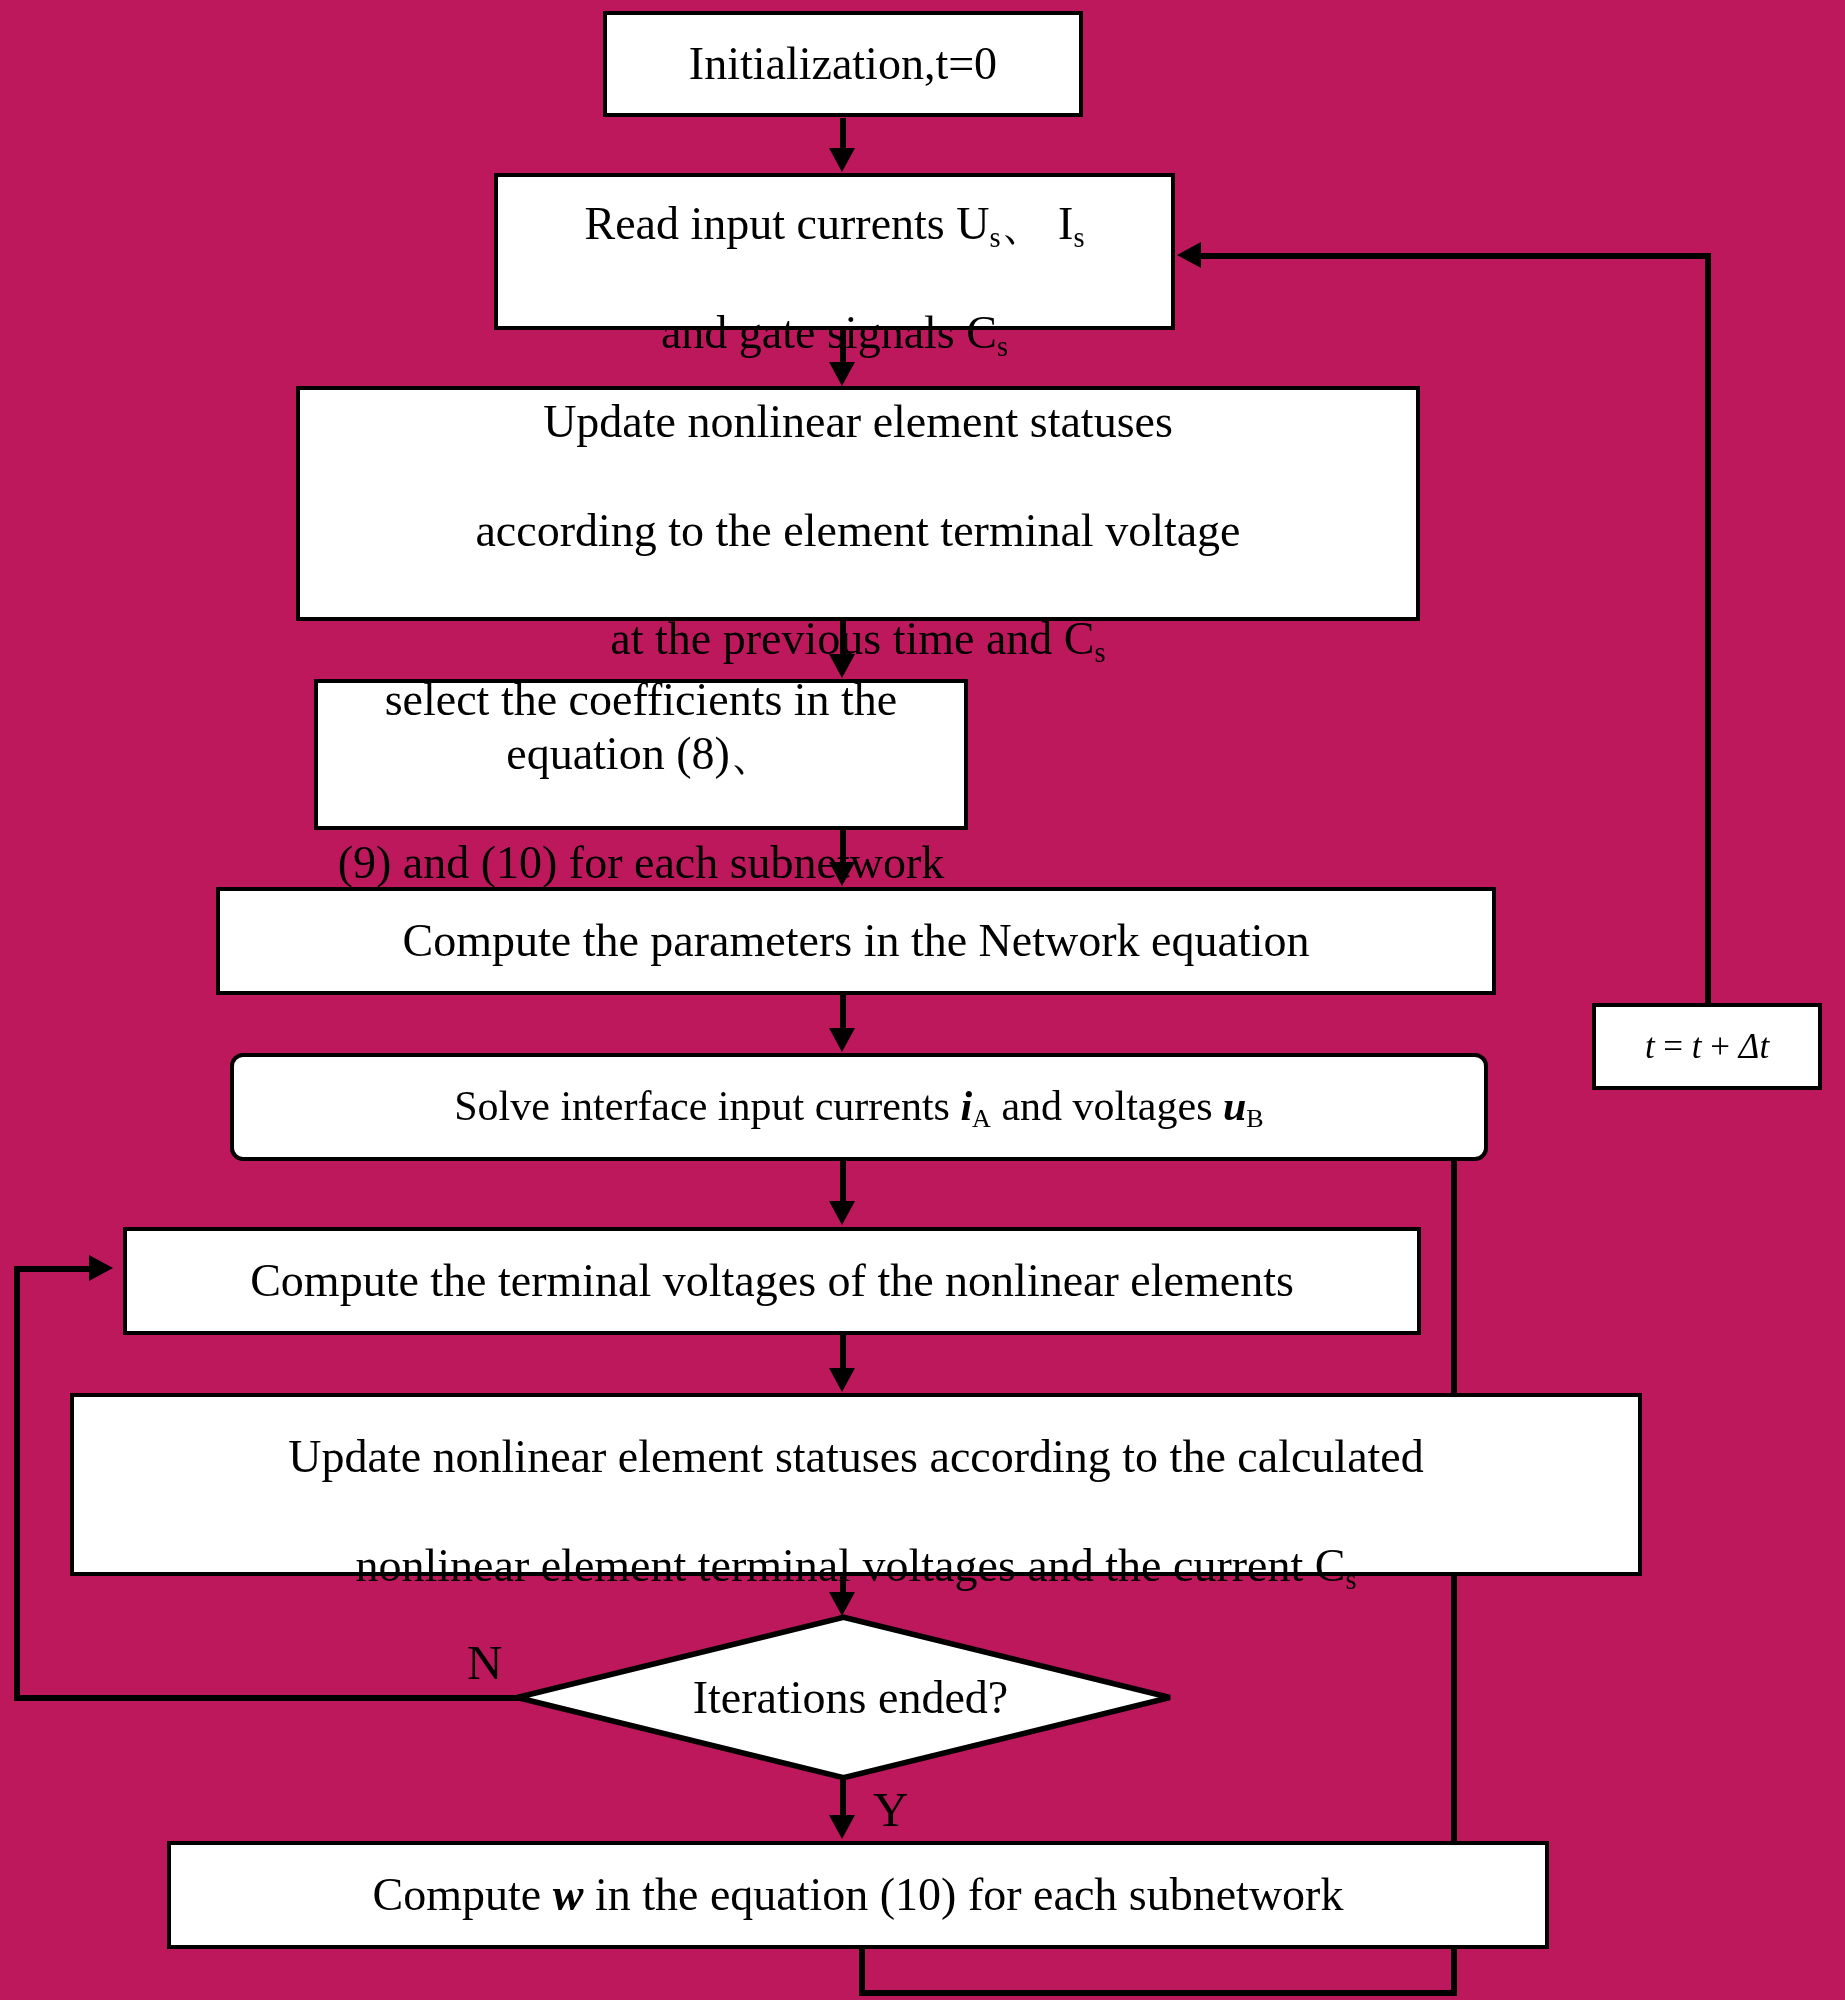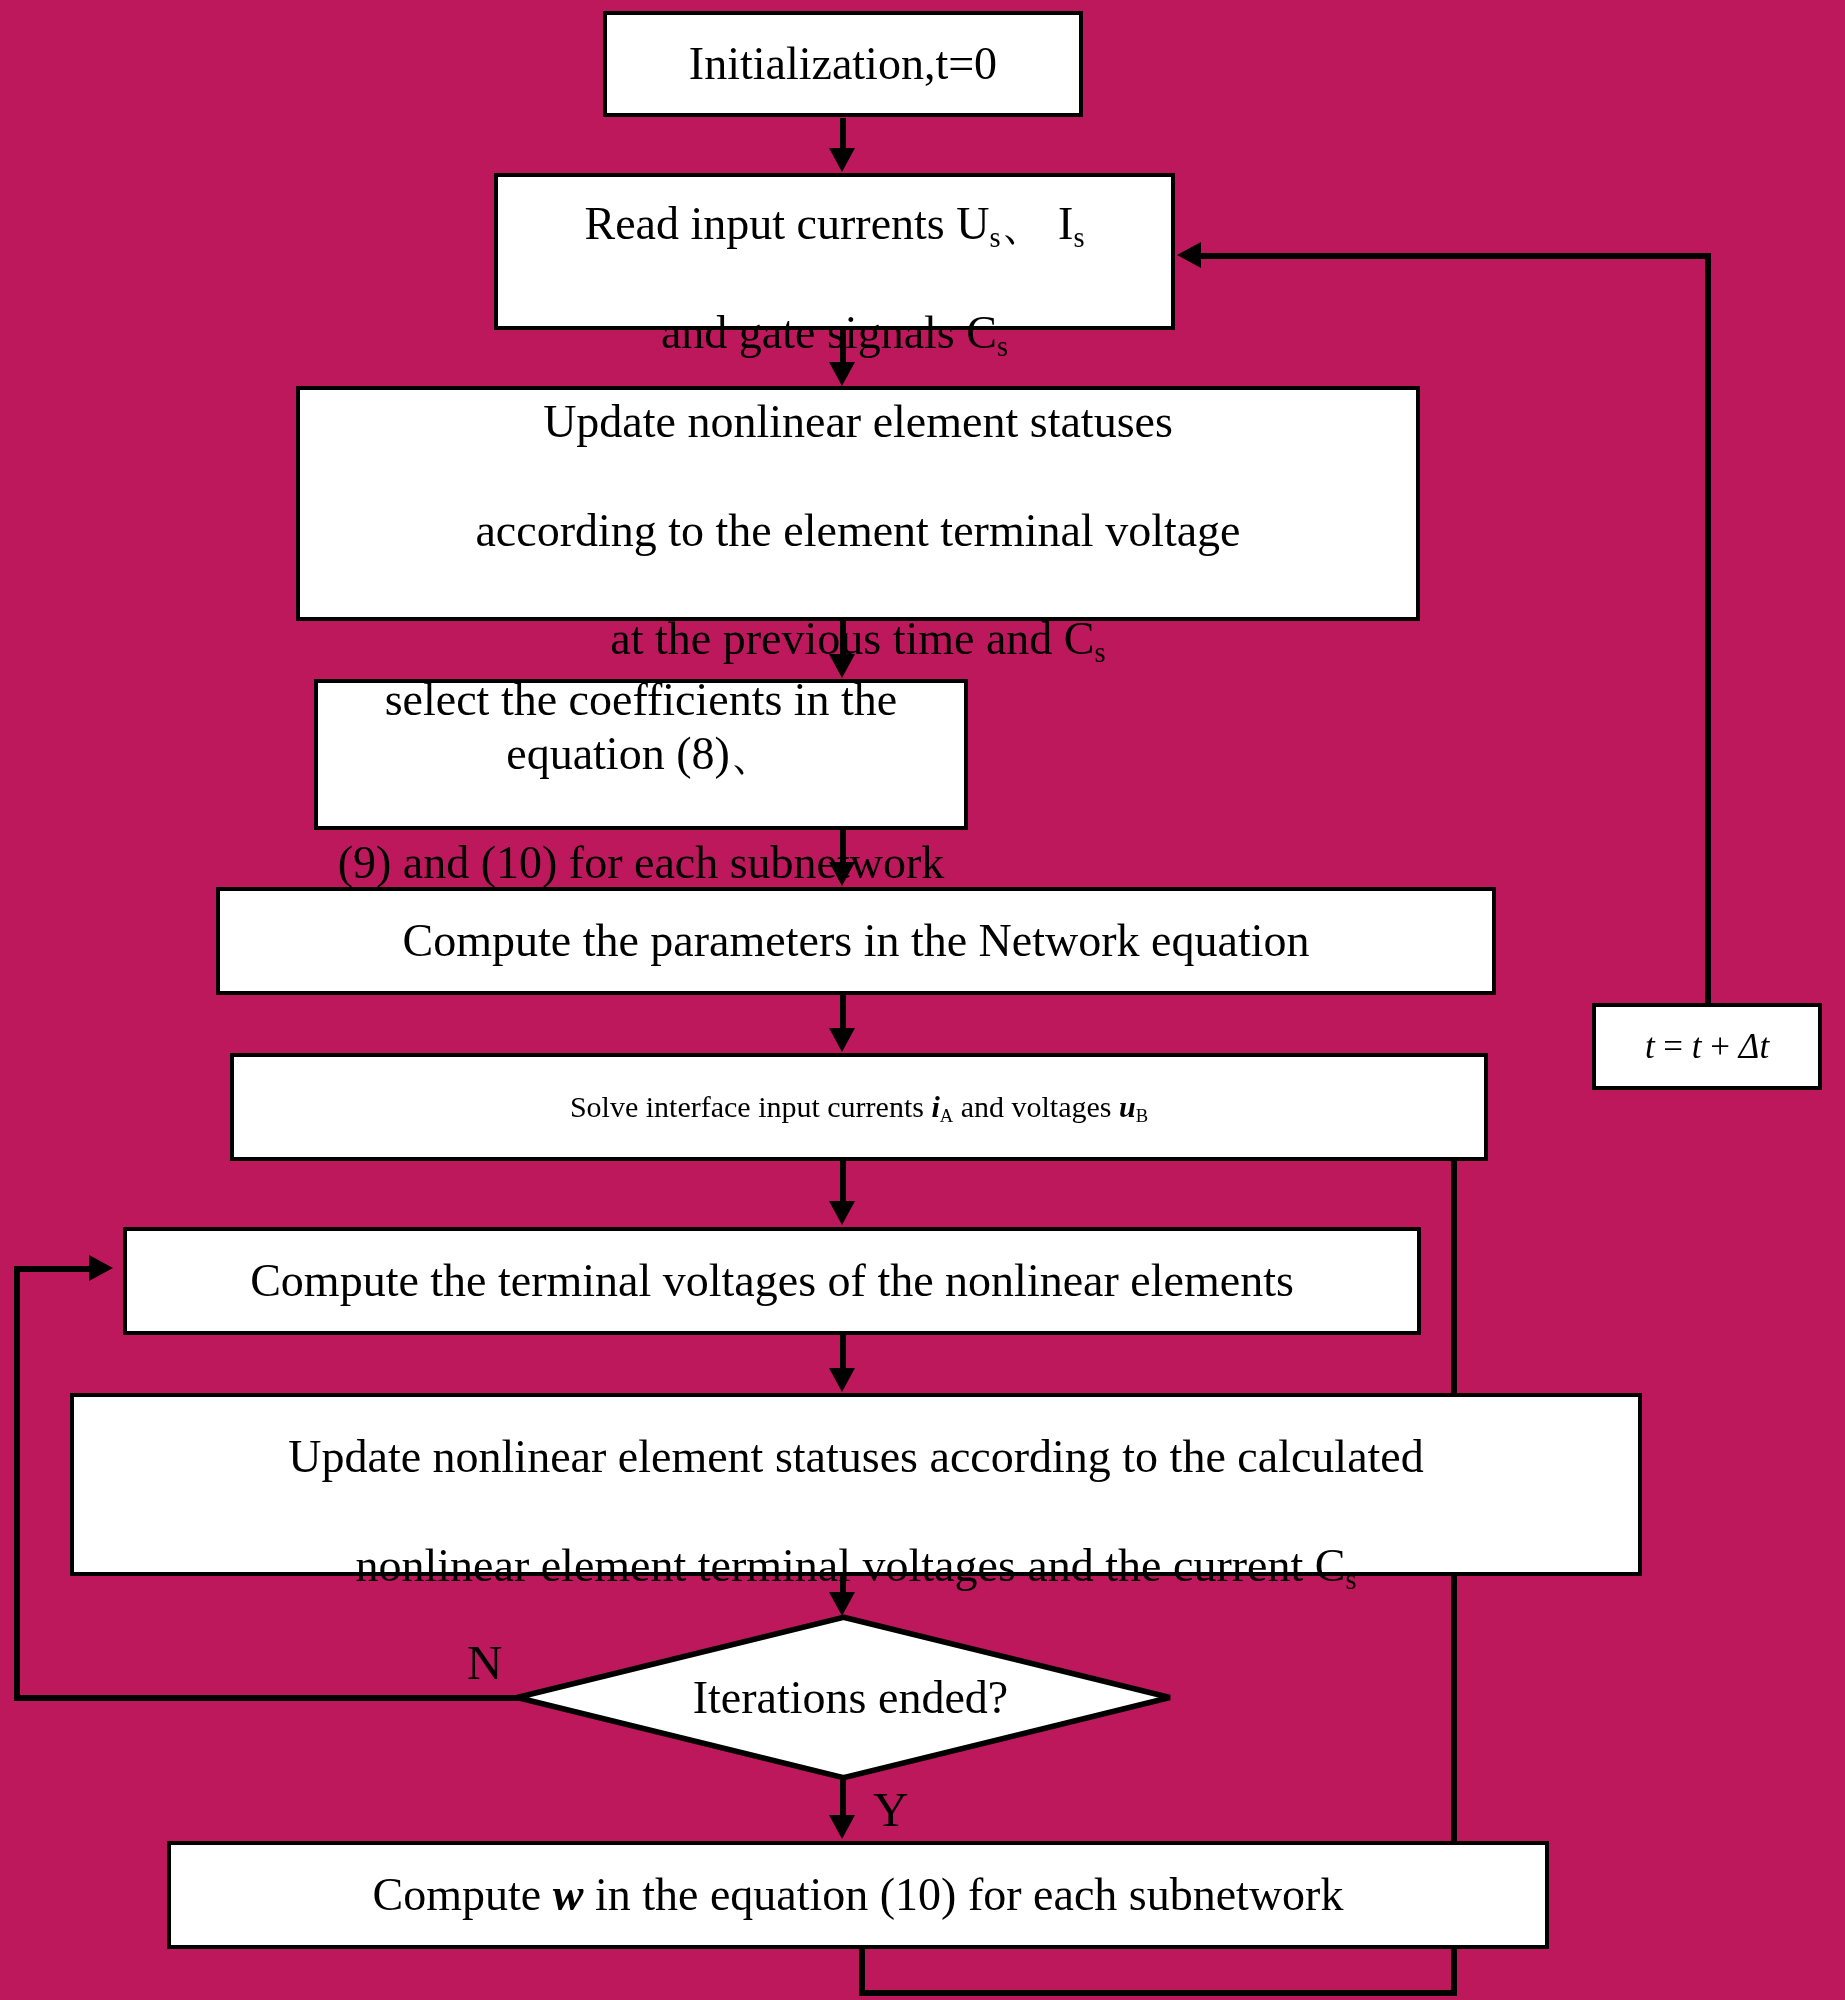--- a/index.html
+++ b/index.html
@@ -149,21 +149,21 @@
   <div class="vline" style="left:840px; top:830px; width:5.6px; height:33px;"></div>
   <div class="arrow-down" style="left:829px; top:862px;"></div>
 
   <div class="node" style="left:216px; top:887px; width:1280px; height:108px; font-size:46px;">
     <span class="txt">Compute the parameters in the Network equation</span>
   </div>
 
   <div class="vline" style="left:840px; top:995px; width:5.6px; height:35px;"></div>
   <div class="arrow-down" style="left:829px; top:1028px;"></div>
 
-  <div class="node" style="left:230px; top:1053px; width:1258px; height:108px; font-size:30px;">
+  <div class="node" style="left:230px; top:1053px; width:1258px; height:108px; font-size:42px;border-radius:13px;">
     <span class="txt"><span>Solve interface input currents </span><span class="boldital">i</span><sub>A</sub><span> and voltages </span><span class="boldital">u</span><sub>B</sub></span>
   </div>
 
   <div class="vline" style="left:840px; top:1161px; width:5.6px; height:41px;"></div>
   <div class="arrow-down" style="left:829px; top:1201px;"></div>
 
   <div class="node" style="left:123px; top:1227px; width:1298px; height:108px; font-size:46px;">
     <span class="txt">Compute the terminal voltages of the nonlinear elements</span>
   </div>
 

